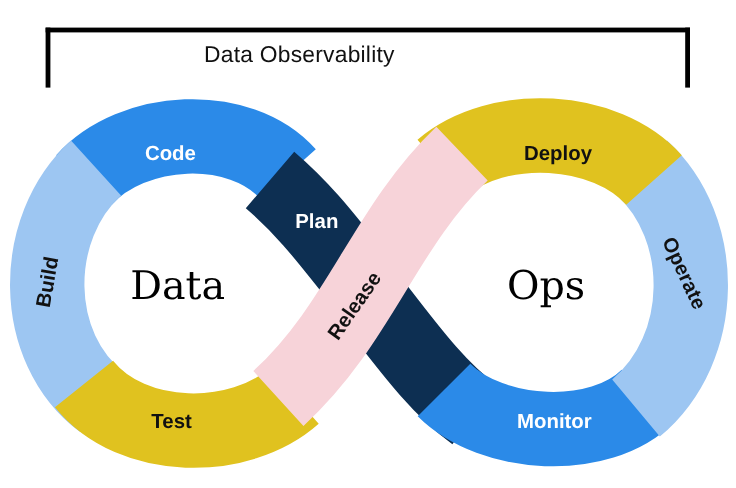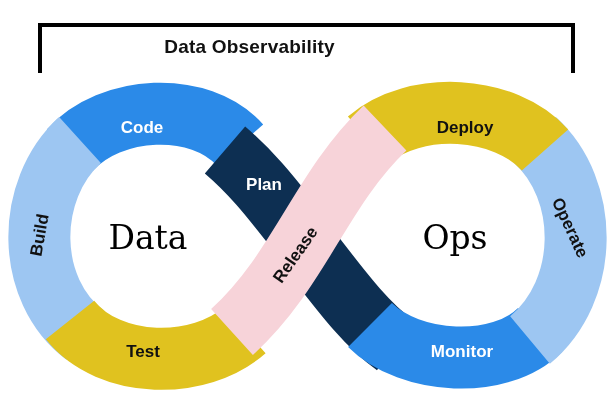--- a/index.html
+++ b/index.html
@@ -1,18 +1,18 @@
 <!DOCTYPE html>
 <html><head>
 <meta charset="utf-8">
 <style>
   html,body{margin:0;padding:0;background:#ffffff;}
   body{width:613px;height:407px;position:relative;overflow:hidden;font-family:"Liberation Sans",sans-serif;}
   #bracket{position:absolute;left:38px;top:23px;width:537px;height:50px;border:4px solid #000;border-bottom:none;box-sizing:border-box;}
-  #title{position:absolute;left:0;top:36px;width:499px;text-align:center;font-size:19px;color:#111;letter-spacing:0.2px;font-weight:bold;}
+  #title{position:absolute;left:0;top:36px;width:499px;text-align:center;font-size:19px;color:#111;letter-spacing:0.2px;}
   svg{position:absolute;left:0;top:0;}
   .seg-label{font-family:"Liberation Sans",sans-serif;font-weight:bold;font-size:17px;}
   .big{font-family:"DejaVu Serif",serif;font-size:33px;fill:#000;}
 </style>
 </head>
 <body>
 
 <div id="bracket"></div>
 <div id="title">Data Observability</div>
 

